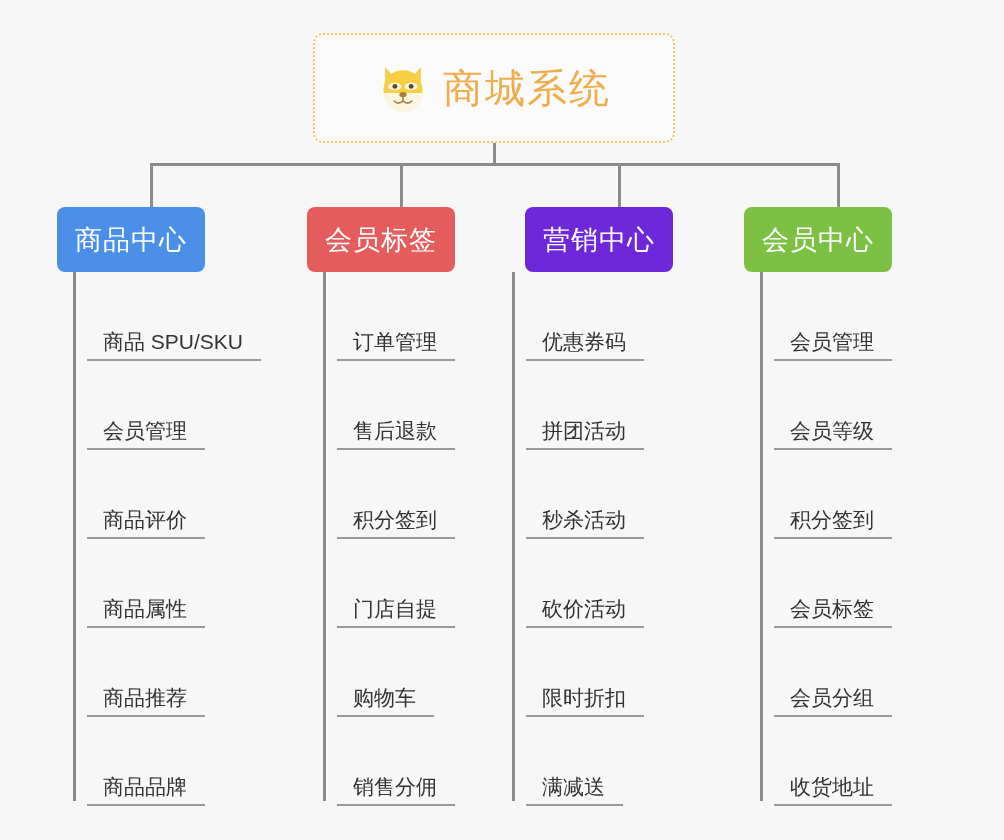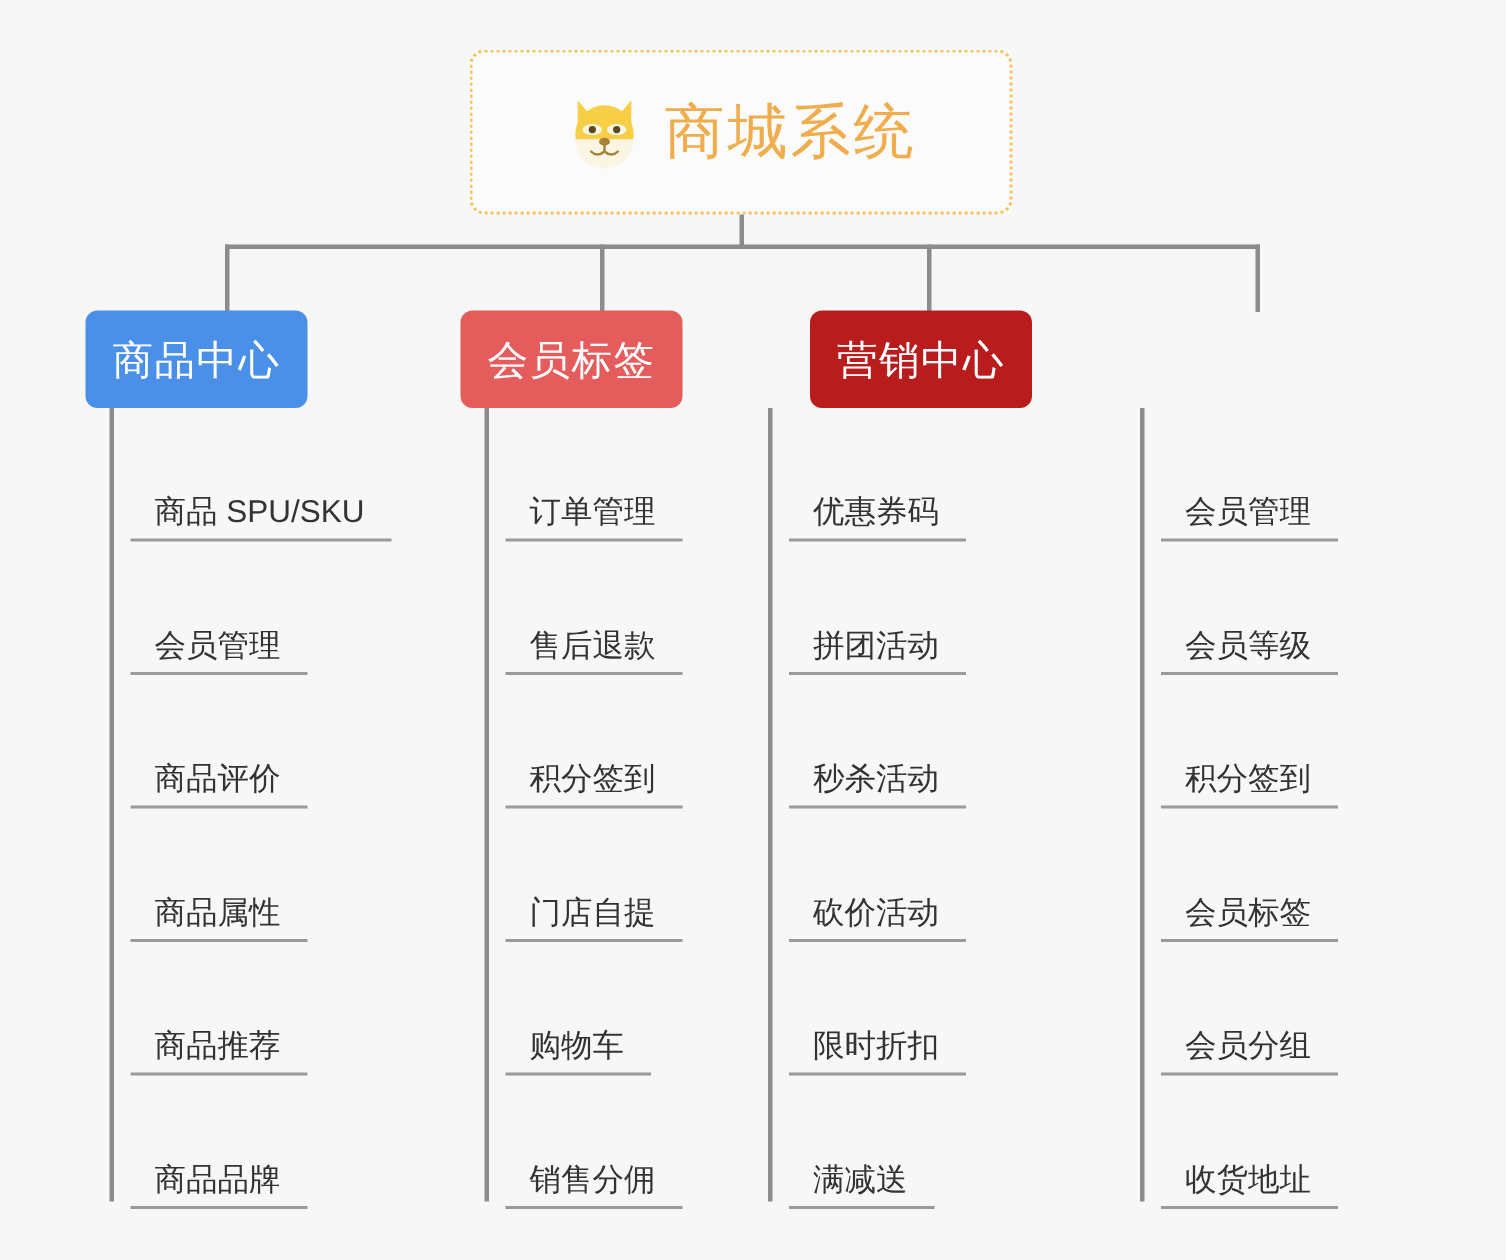--- a/index.html
+++ b/index.html
@@ -153,23 +153,26 @@
   <div class="conn conn-v-col" style="left: 400px; background: rgb(140, 140, 140);"></div>
   <div class="conn conn-v-col" style="left: 618px; background: rgb(140, 140, 140);"></div>
   <div class="conn conn-v-col" style="left: 837px; background: rgb(140, 140, 140);"></div>
 
   <div class="cat-box" style="left: 57px; background: rgb(74, 144, 232);">
       <span>商品中心</span>
     </div>
   <div class="cat-box" style="left: 307px; background: rgb(228, 92, 92);">
       <span>会员标签</span>
     </div>
-  <div class="cat-box" style="left: 540px; background: #b91c1c;">
+  <div class="cat-box" style="left: 525px; background: #6d28d9;">
       <span>营销中心</span>
     </div>
+  <div class="cat-box" style="left: 744px; background: rgb(124, 193, 67);">
+      <span>会员中心</span>
+    </div>
 
   <div class="col-items" style="left:73px;">
     <div class="col-spine" style="background: rgb(140, 140, 140); height: 529px;"></div>
     <div class="item">
         <span class="item-label">商品 SPU/SKU</span>
       </div>
     <div class="item">
         <span class="item-label">会员管理</span>
       </div>
     <div class="item">

